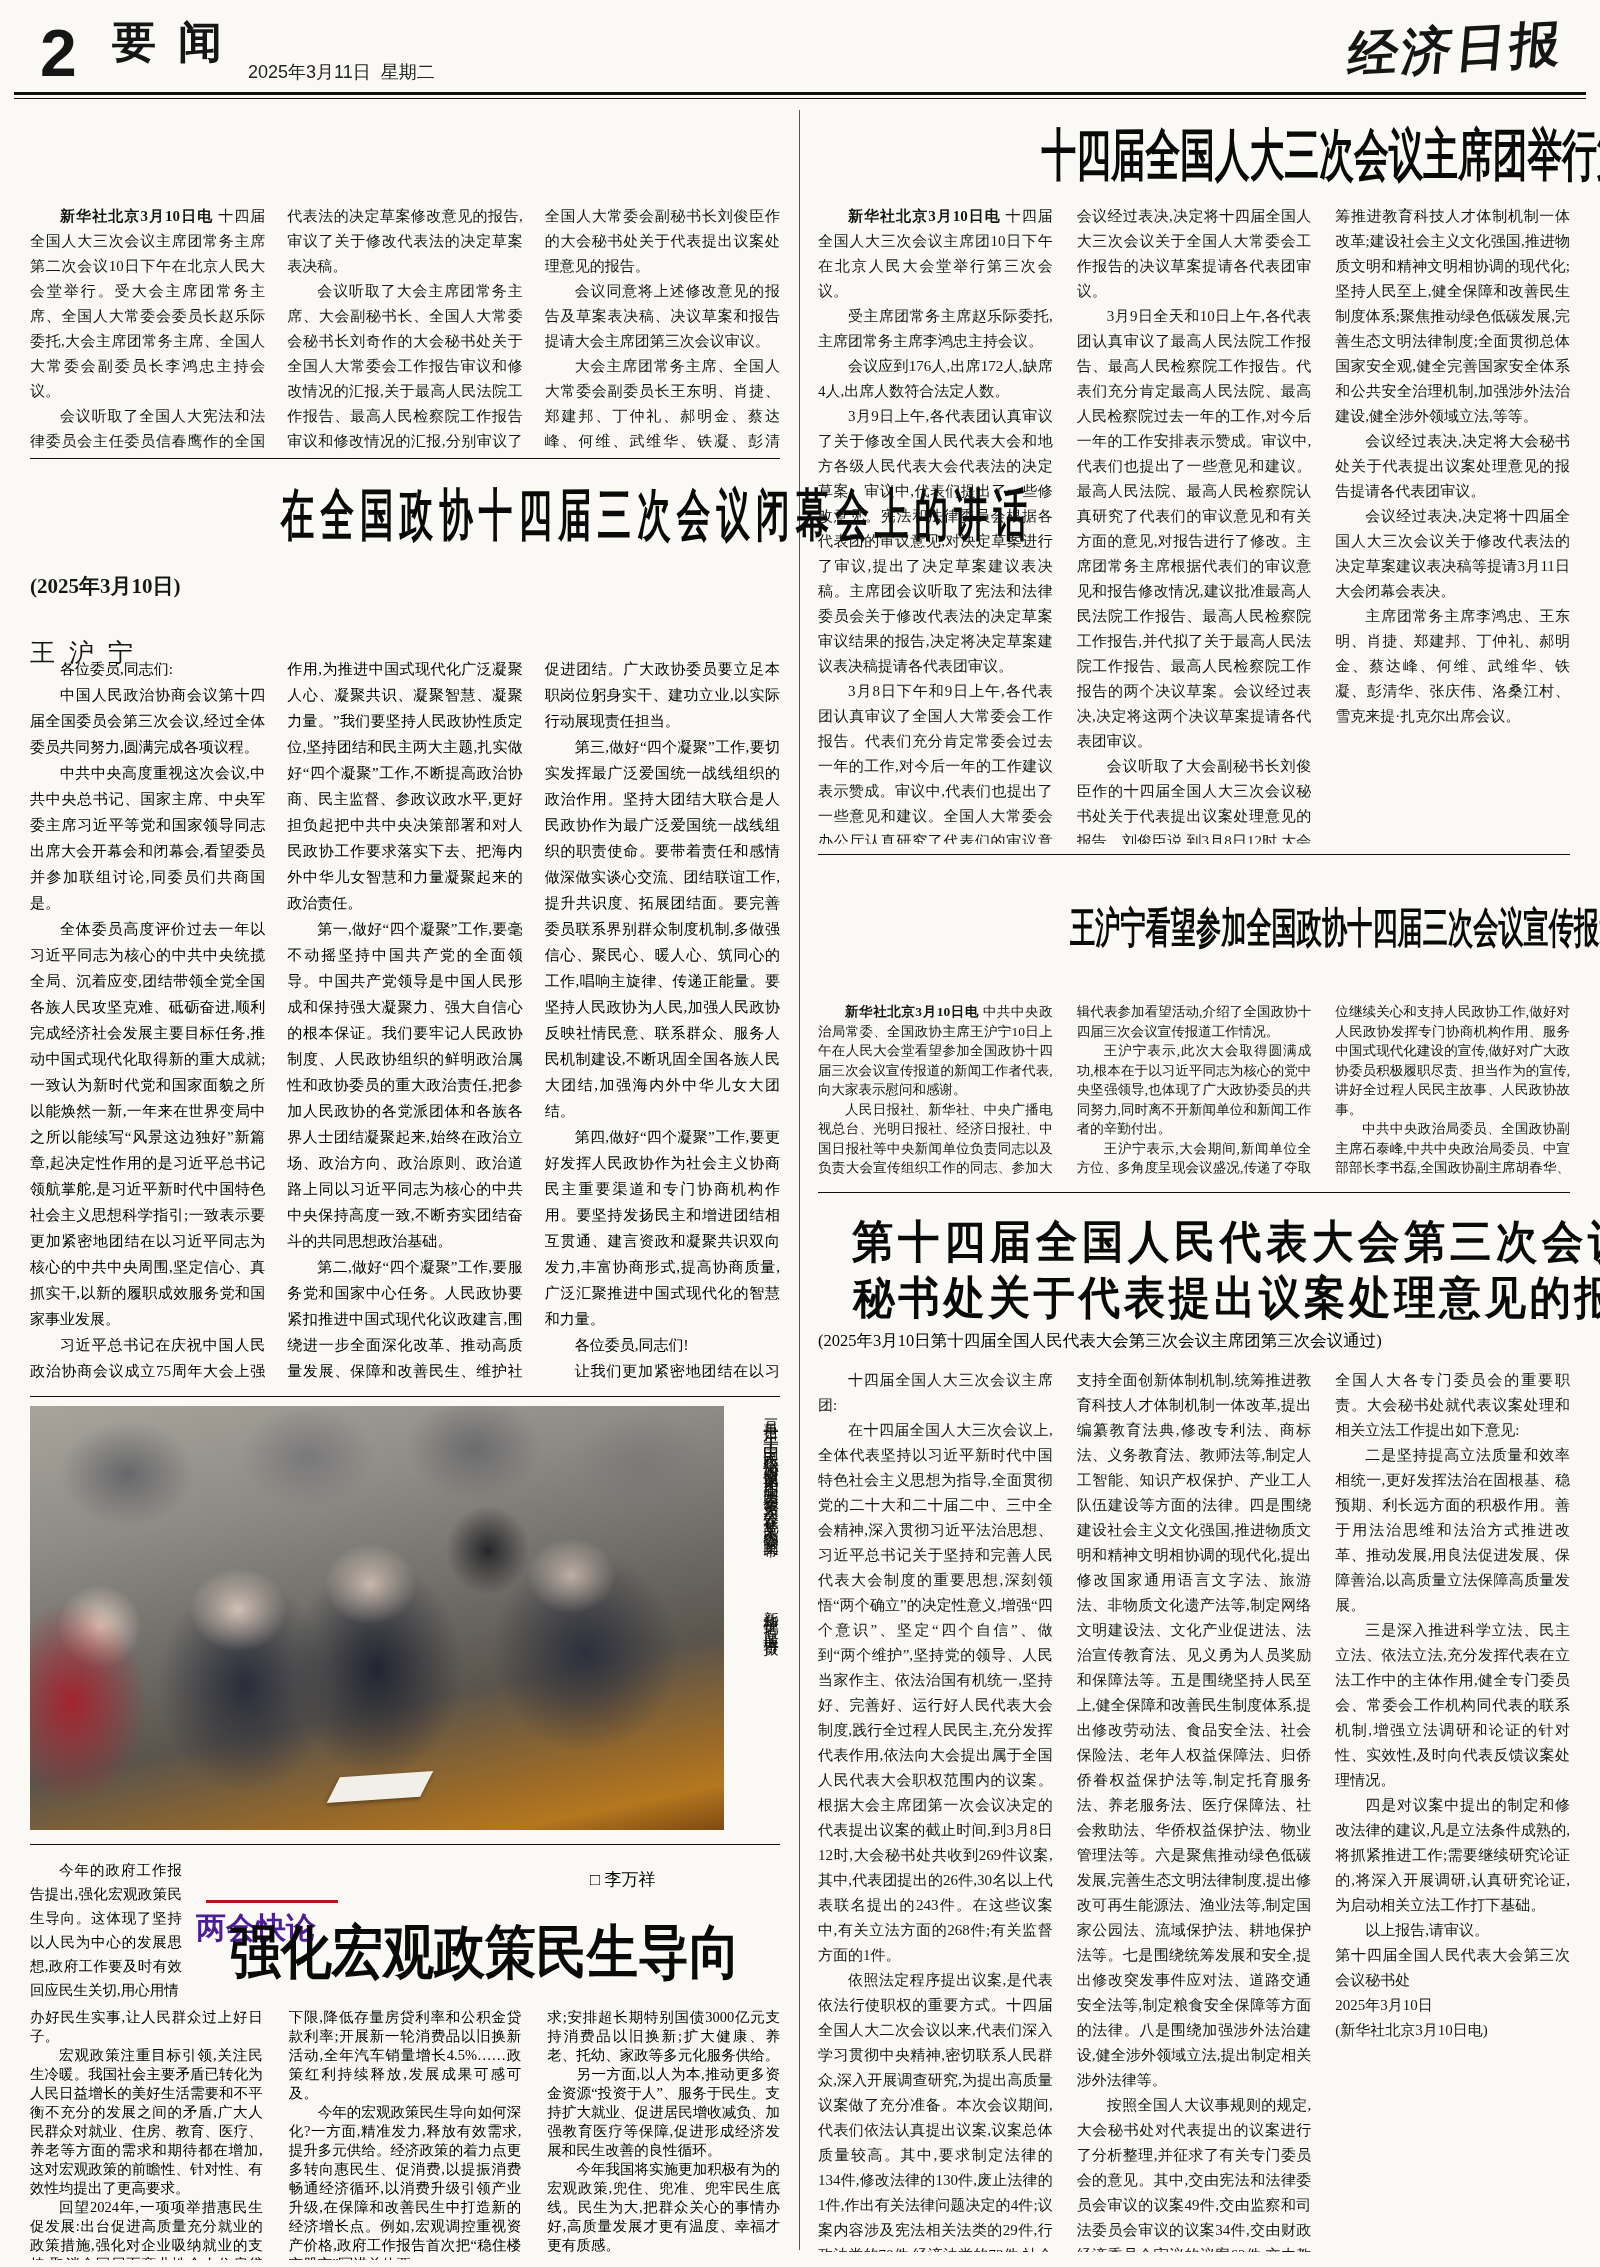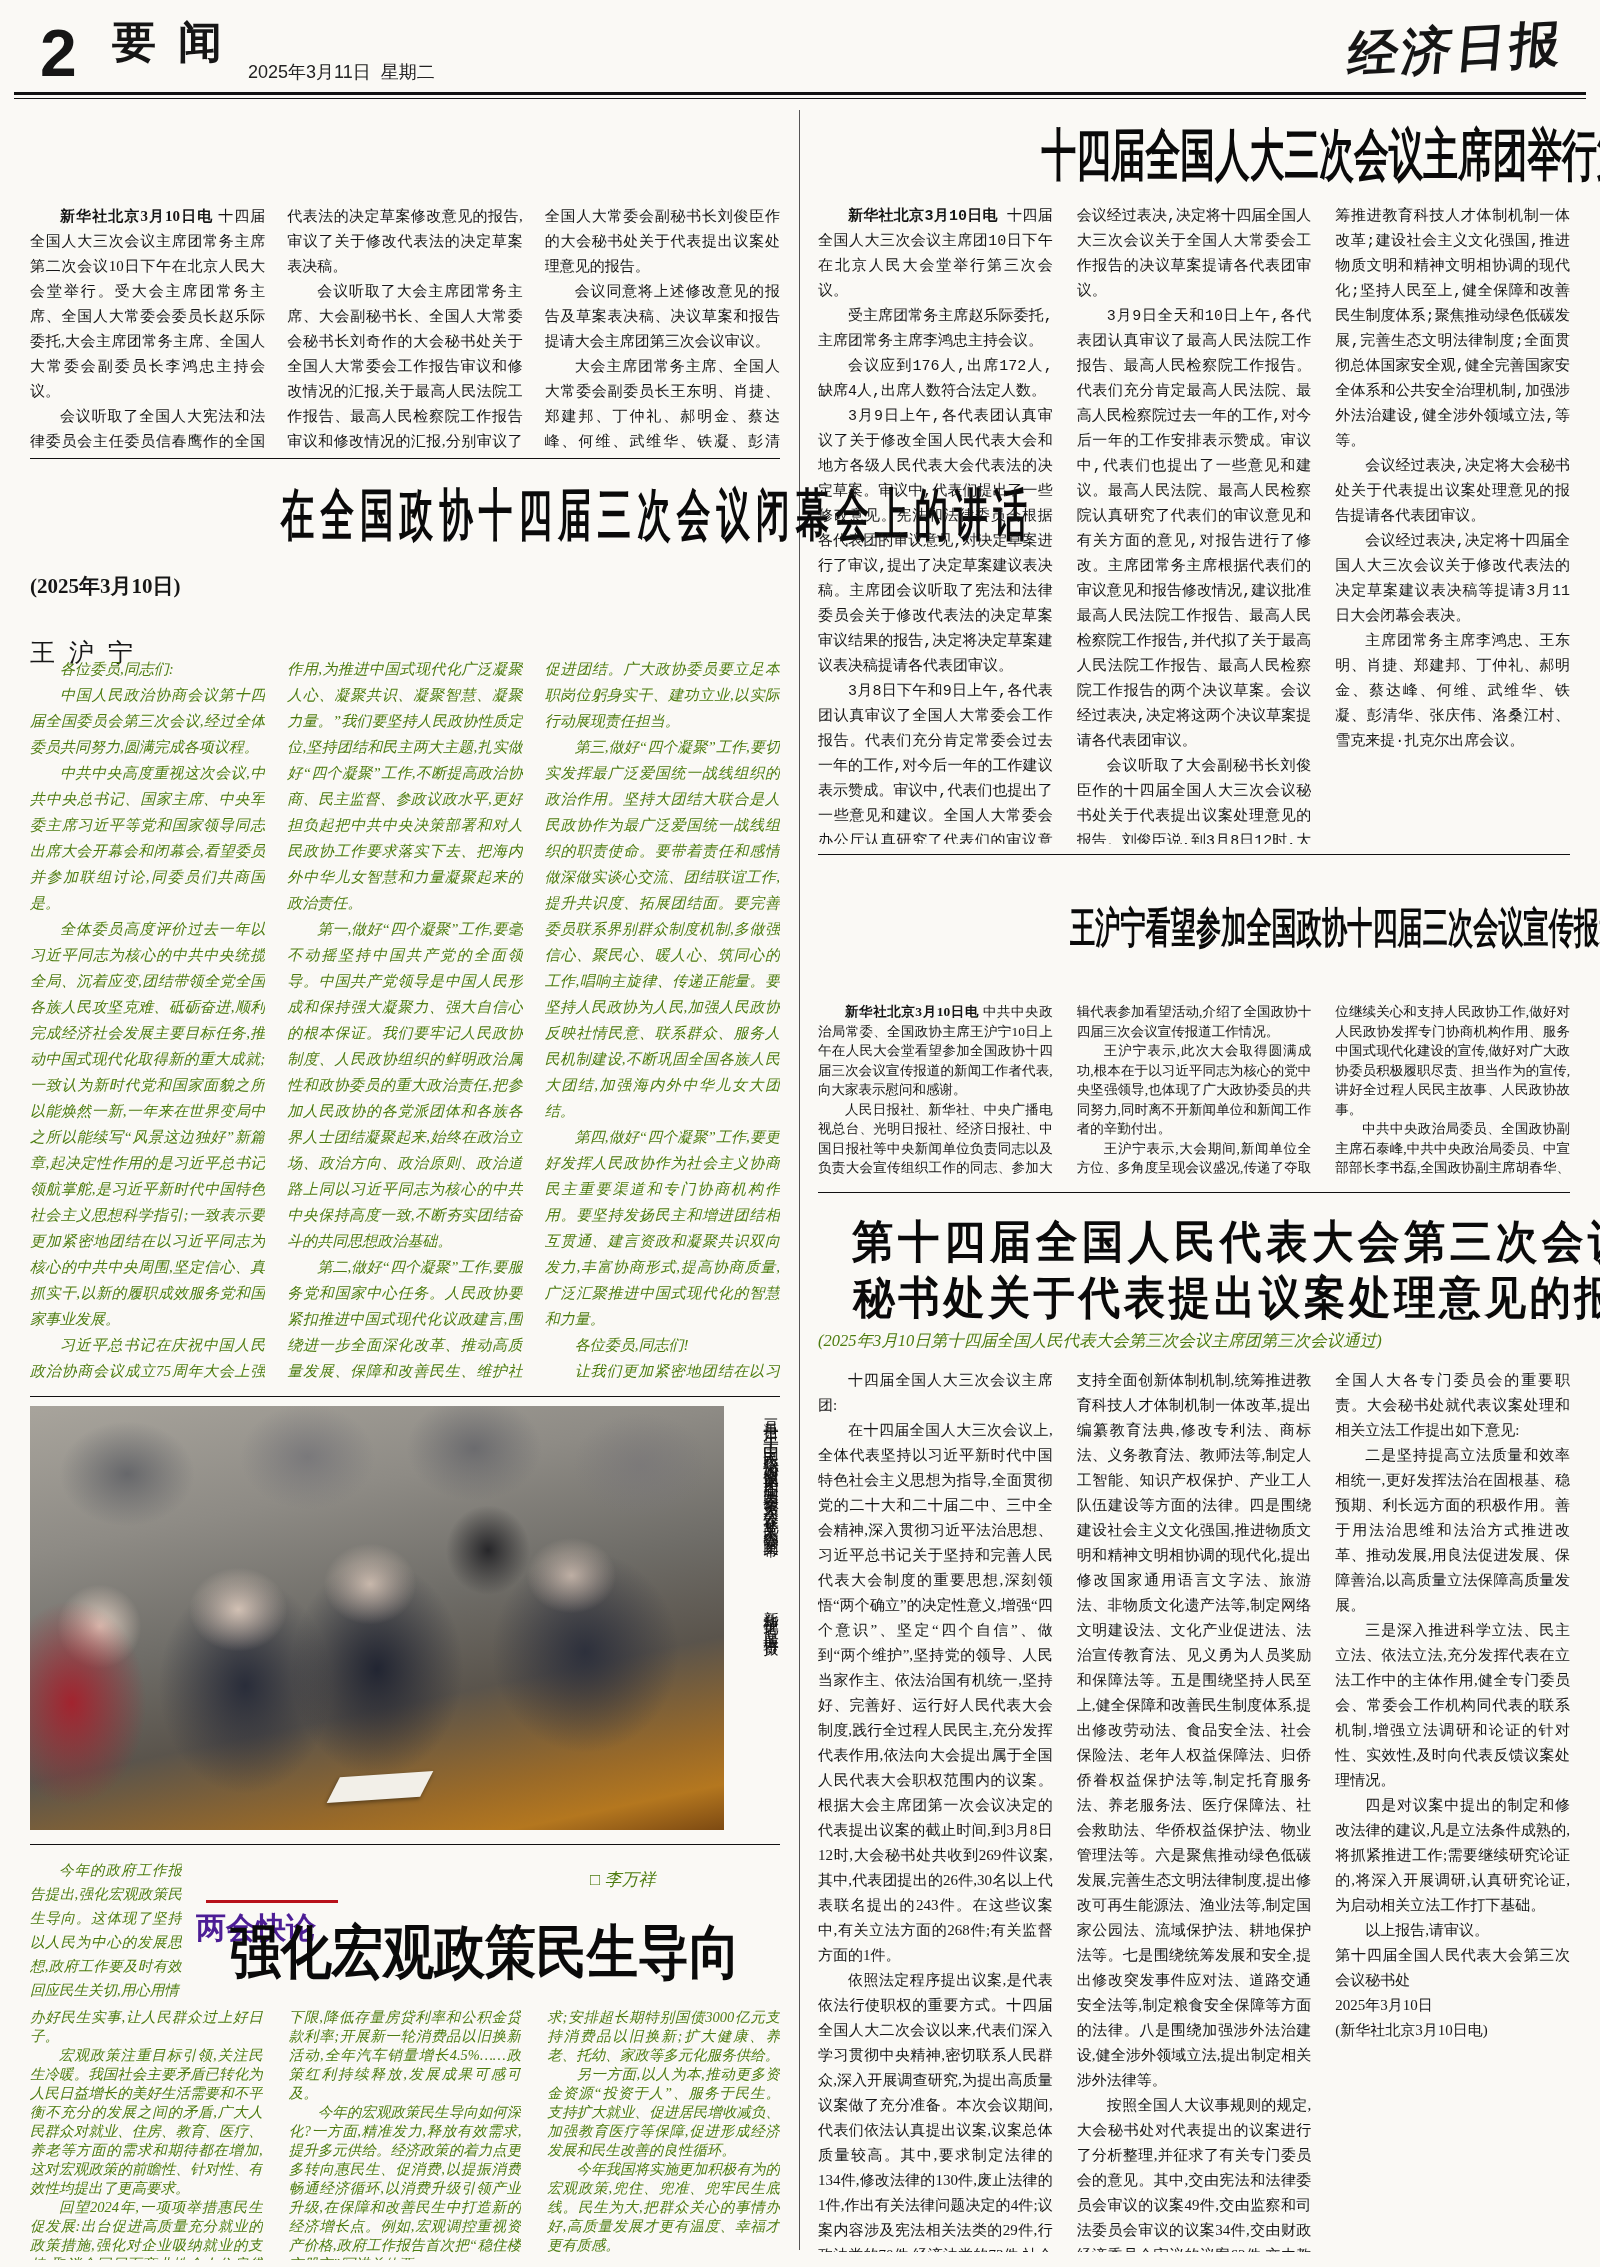--- a/index.html
+++ b/index.html
@@ -17,21 +17,21 @@
   .hl{font-family:"Liberation Sans",sans-serif;font-weight:900;color:#0a0a0a;text-align:center;white-space:nowrap;}
   .squeeze{display:inline-block;transform-origin:50% 50%;}
   
   .cols{display:flex;}
   .col{flex:1;overflow:hidden;text-align:justify;}
   .col p{margin:0;text-indent:2em;}
   .col p.cont0{text-indent:0;}
   .col p.r{text-indent:0;}
   .col b{font-weight:700;}
   .serifbody{font-family:"Liberation Serif",serif;}
-  .kai{font-family:"Liberation Serif",serif;color:#4d7c0f;font-style:italic;}
+  .kai{font-family:"Liberation Serif",serif;color:#000000;}
   .centered{text-align:left;}
   
   .photo{background:
     radial-gradient(ellipse 110px 150px at 6% 70%, rgba(165,32,44,.95), rgba(165,32,44,0) 68%),
     radial-gradient(ellipse 60px 60px at 10% 52%, rgba(235,215,200,.9), rgba(235,215,200,0) 70%),
     radial-gradient(ellipse 70px 60px at 30% 48%, rgba(230,210,195,.85), rgba(230,210,195,0) 70%),
     radial-gradient(ellipse 120px 150px at 31% 66%, rgba(38,42,56,.95), rgba(38,42,56,0) 72%),
     radial-gradient(ellipse 66px 58px at 49% 42%, rgba(225,205,190,.8), rgba(225,205,190,0) 70%),
     radial-gradient(ellipse 120px 150px at 50% 62%, rgba(30,34,48,.95), rgba(30,34,48,0) 72%),
     radial-gradient(ellipse 60px 64px at 66% 34%, rgba(30,30,34,.9), rgba(30,30,34,0) 70%),
@@ -143,21 +143,21 @@
     <div class="col">
         <p class="cont0">求;安排超长期特别国债3000亿元支持消费品以旧换新;扩大健康、养老、托幼、家政等多元化服务供给。</p>
         <p>另一方面,以人为本,推动更多资金资源“投资于人”、服务于民生。支持扩大就业、促进居民增收减负、加强教育医疗等保障,促进形成经济发展和民生改善的良性循环。</p>
         <p>今年我国将实施更加积极有为的宏观政策,兜住、兜准、兜牢民生底线。民生为大,把群众关心的事情办好,高质量发展才更有温度、幸福才更有质感。</p>
       </div>
   </div>
 
   <div class="abs hl" style="left:818px;top:118px;width:752px;font-size:56px;">
     <span class="squeeze" style="transform:scaleX(.62);">十四届全国人大三次会议主席团举行第三次会议</span>
   </div>
-  <div class="abs cols serifbody" style="left:818px;top:204px;width:752px;height:640px;gap:24px;font-size:15px;line-height:25px;font-family:Liberation Mono, monospace;">
+  <div class="abs cols serifbody" style="left:818px;top:204px;width:752px;height:640px;gap:24px;font-size:15px;line-height:25px;">
     <div class="col">
         <p><b>新华社北京3月10日电</b>  十四届全国人大三次会议主席团10日下午在北京人民大会堂举行第三次会议。</p>
         <p>受主席团常务主席赵乐际委托,主席团常务主席李鸿忠主持会议。</p>
         <p>会议应到176人,出席172人,缺席4人,出席人数符合法定人数。</p>
         <p>3月9日上午,各代表团认真审议了关于修改全国人民代表大会和地方各级人民代表大会代表法的决定草案。审议中,代表们提出了一些修改意见。宪法和法律委员会根据各代表团的审议意见,对决定草案进行了审议,提出了决定草案建议表决稿。主席团会议听取了宪法和法律委员会关于修改代表法的决定草案审议结果的报告,决定将决定草案建议表决稿提请各代表团审议。</p>
         <p>3月8日下午和9日上午,各代表团认真审议了全国人大常委会工作报告。代表们充分肯定常委会过去一年的工作,对今后一年的工作建议表示赞成。审议中,代表们也提出了一些意见和建议。全国人大常委会办公厅认真研究了代表们的审议意见,对报告进行了修改。主席团常务主席根据审议意见和报告修改情况,建议批准全国人大常委会工作报告,并代拟了相应的决议草案。</p>
       </div>
     <div class="col">
         <p class="cont0">会议经过表决,决定将十四届全国人大三次会议关于全国人大常委会工作报告的决议草案提请各代表团审议。</p>
         <p>3月9日全天和10日上午,各代表团认真审议了最高人民法院工作报告、最高人民检察院工作报告。代表们充分肯定最高人民法院、最高人民检察院过去一年的工作,对今后一年的工作安排表示赞成。审议中,代表们也提出了一些意见和建议。最高人民法院、最高人民检察院认真研究了代表们的审议意见和有关方面的意见,对报告进行了修改。主席团常务主席根据代表们的审议意见和报告修改情况,建议批准最高人民法院工作报告、最高人民检察院工作报告,并代拟了关于最高人民法院工作报告、最高人民检察院工作报告的两个决议草案。会议经过表决,决定将这两个决议草案提请各代表团审议。</p>

